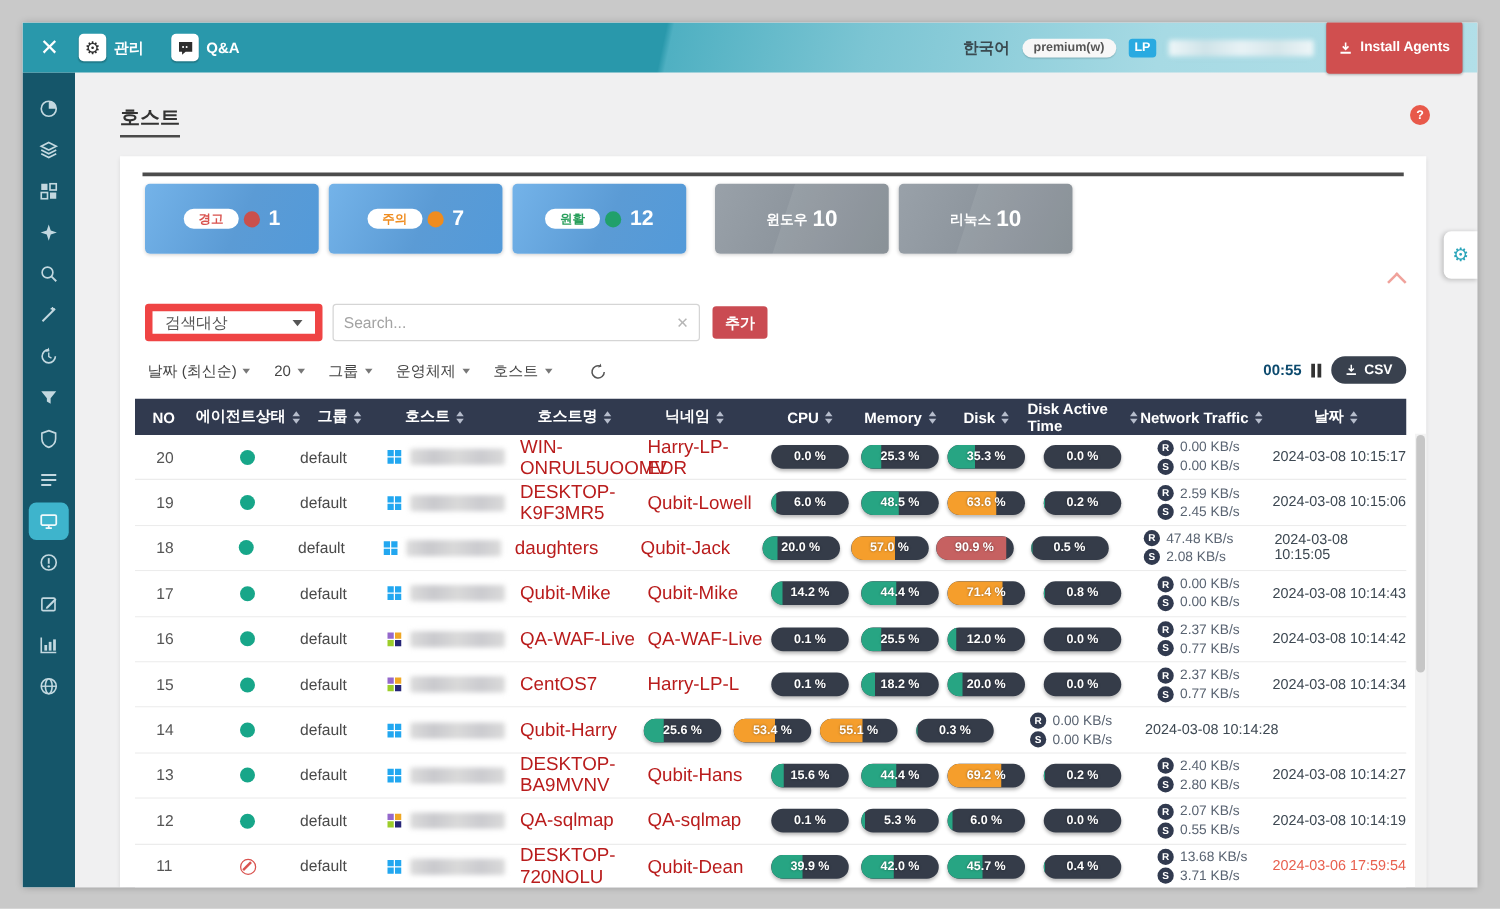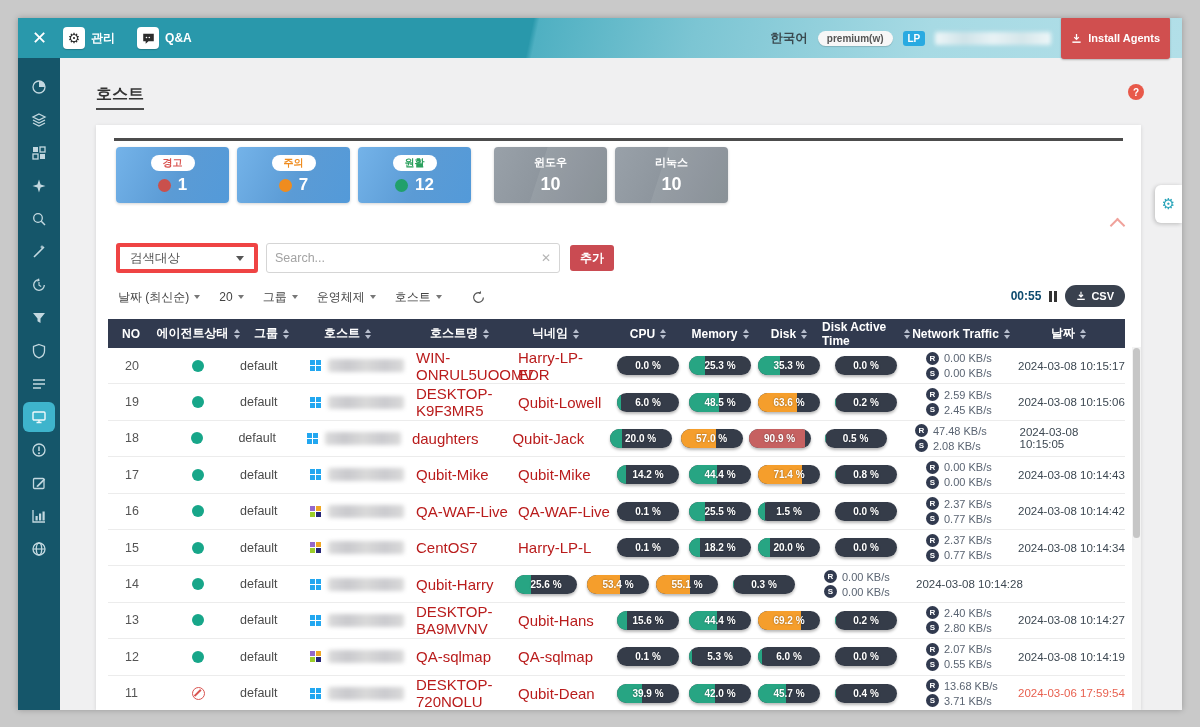--- a/index.html
+++ b/index.html
@@ -26,36 +26,36 @@
   .side-item.active{background:#3eb4cc;}
   .side-ic{display:flex;align-items:center;justify-content:center;opacity:.92;}
   .content{position:relative;flex:1;height:100%;overflow:hidden;}
   .page-head{display:flex;justify-content:space-between;align-items:flex-start;padding:26px 38px 0 36px;}
   .page-title{font-size:16px;font-weight:700;color:#333;border-bottom:2px solid #4a4a4a;padding-bottom:3px;}
   .help{width:16px;height:16px;background:#e8594a;color:#fff;border-radius:50%;font-size:10px;font-weight:700;display:flex;align-items:center;justify-content:center;cursor:pointer;}
   
   .card{position:absolute;left:36px;top:67px;width:1045px;bottom:0;background:#fff;box-shadow:0 1px 4px rgba(0,0,0,.12);}
   .card-rule{height:3px;background:#4c4c4c;margin:13px 18px 0 18px;}
   .cards-row{display:flex;gap:8px;margin:6px 0 0 20px;}
-  .sum-card{width:113px;height:56px;border-radius:4px;display:flex;flex-direction:column;align-items:center;justify-content:center;gap:4px;cursor:pointer;box-shadow:0 1px 3px rgba(0,0,0,.18);position:relative;overflow:hidden;}
+  .sum-card{width:139px;height:56px;border-radius:4px;display:flex;align-items:center;justify-content:center;gap:4px;cursor:pointer;box-shadow:0 1px 3px rgba(0,0,0,.18);position:relative;overflow:hidden;}
   .sum-card.status{background:linear-gradient(115deg,#74b3e9 0%,#5b9bd5 55%,#539ad9 100%);}
   .sum-card.os{background:linear-gradient(115deg,#99a1a9 0%,#8b939b 55%,#80888f 100%);margin-left:0;}
   .sum-card.os:before{content:'';position:absolute;left:40%;top:-20%;width:80%;height:160%;background:rgba(255,255,255,.08);transform:rotate(18deg);}
   .sum-card.os.first{margin-left:15px;}
   .sum-badge{background:#fff;border-radius:9px;font-size:10px;font-weight:700;padding:1px 12px;}
   .sum-value-row{display:flex;align-items:center;gap:7px;}
   .sum-dot{width:13px;height:13px;border-radius:50%;}
   .sum-value{color:#fff;font-size:17px;font-weight:700;}
   .os-label{color:#fff;font-size:11px;font-weight:700;}
   .os-value{color:#fff;font-size:18px;font-weight:700;}
   .collapse-caret{position:absolute;right:18px;top:92px;width:11px;height:11px;cursor:pointer;}
   .collapse-caret:before{content:'';position:absolute;left:0;top:3px;width:9px;height:9px;border-left:2px solid #f0a29b;border-top:2px solid #f0a29b;transform:rotate(45deg);}
   
   .search-row{display:flex;align-items:center;margin:40px 0 0 20px;}
-  .sel-box{width:142px;height:30px;border:4px solid #ef4444;border-radius:3px;background:#fff;display:flex;align-items:center;justify-content:space-between;padding:0 10px;cursor:pointer;}
+  .sel-box{width:142px;height:30px;border:6px solid #ef4444;border-radius:3px;background:#fff;display:flex;align-items:center;justify-content:space-between;padding:0 10px;cursor:pointer;}
   .sel-box span{font-size:12.5px;color:#555;}
   .caret-dn{width:0;height:0;border:4px solid transparent;border-top:5px solid #555;margin-top:4px;}
   .search-box{width:294px;height:30px;border:1px solid #d5d5d5;border-radius:3px;background:#fff;margin-left:8px;display:flex;align-items:center;padding:0 8px;}
   .search-box input{flex:1;border:none;outline:none;font-size:12.5px;color:#444;background:transparent;}
   .search-box input::placeholder{color:#a3a3a3;}
   .clear-x{color:#b5b5b5;font-size:12px;cursor:pointer;margin-left:4px;}
   .add-btn{margin-left:10px;background:#ca4b52;color:#fff;border:none;font-size:12px;font-weight:700;height:26px;padding:0 10px;border-radius:3px;cursor:pointer;}
   .filter-row{position:relative;display:flex;align-items:center;gap:33px;margin:12px 0 0 22px;height:24px;}
   .f-item{display:flex;align-items:center;gap:5px;cursor:pointer;}
   .f-item span{font-size:12px;color:#444;}
@@ -698,21 +698,21 @@
                 </div>
                 <div class="cell" style="width: 72px;">
                   <div class="pill">
                     <div class="pill-fill" style="width:25.5%;background:#27a583"></div>
                     <span class="pill-label">25.5 %</span>
                   </div>
                 </div>
                 <div class="cell" style="width: 66px;">
                   <div class="pill">
                     <div class="pill-fill" style="width:12%;background:#27a583"></div>
-                    <span class="pill-label">1.5 %</span>
+                    <span class="pill-label">12.0 %</span>
                   </div>
                 </div>
                 <div class="cell" style="width: 88px;">
                   <div class="pill">
                     <div class="pill-fill" style="width:0%;background:#27a583"></div>
                     <span class="pill-label">0.0 %</span>
                   </div>
                 </div>
                 <div class="cell left" style="width: 102px;">
                   <div class="traffic">

